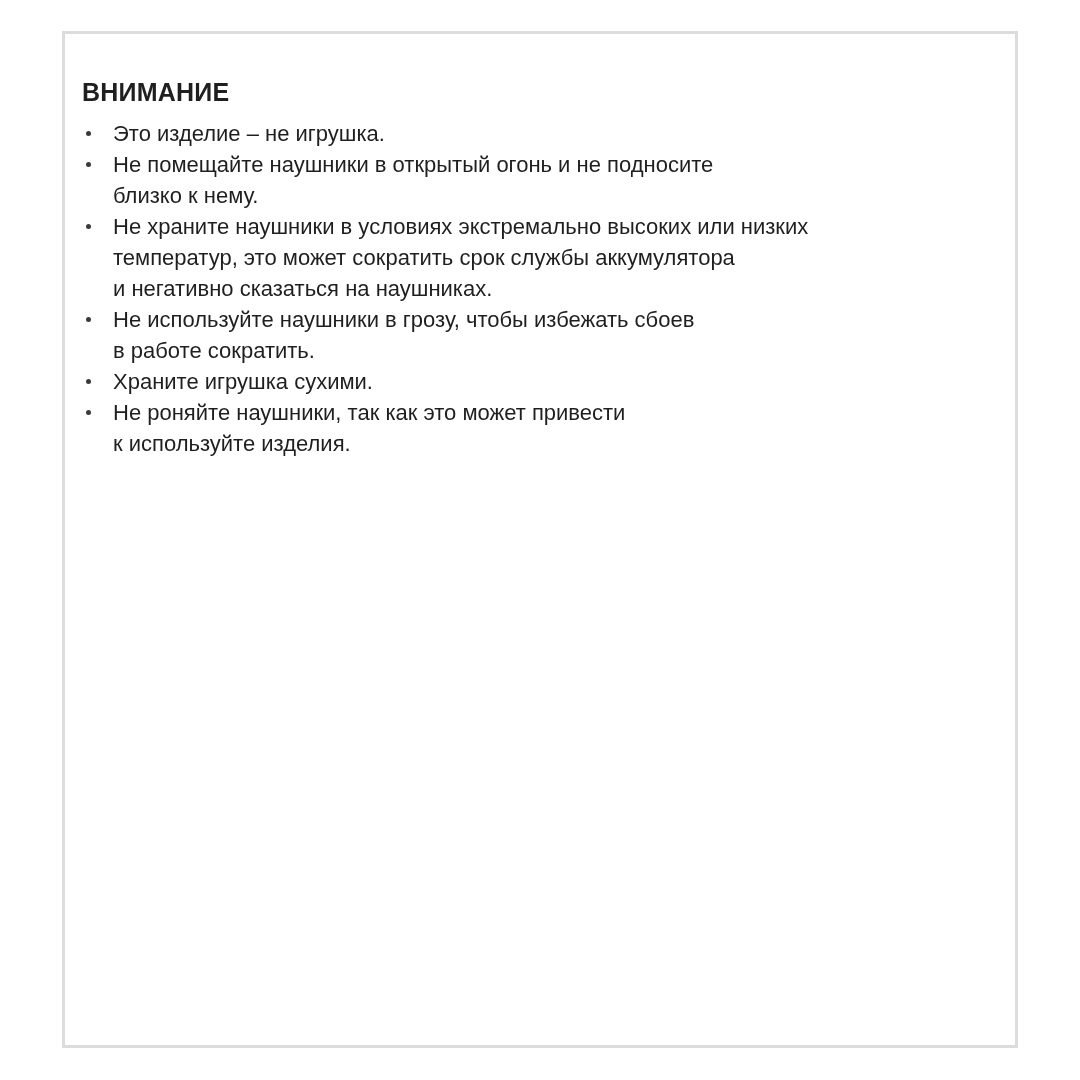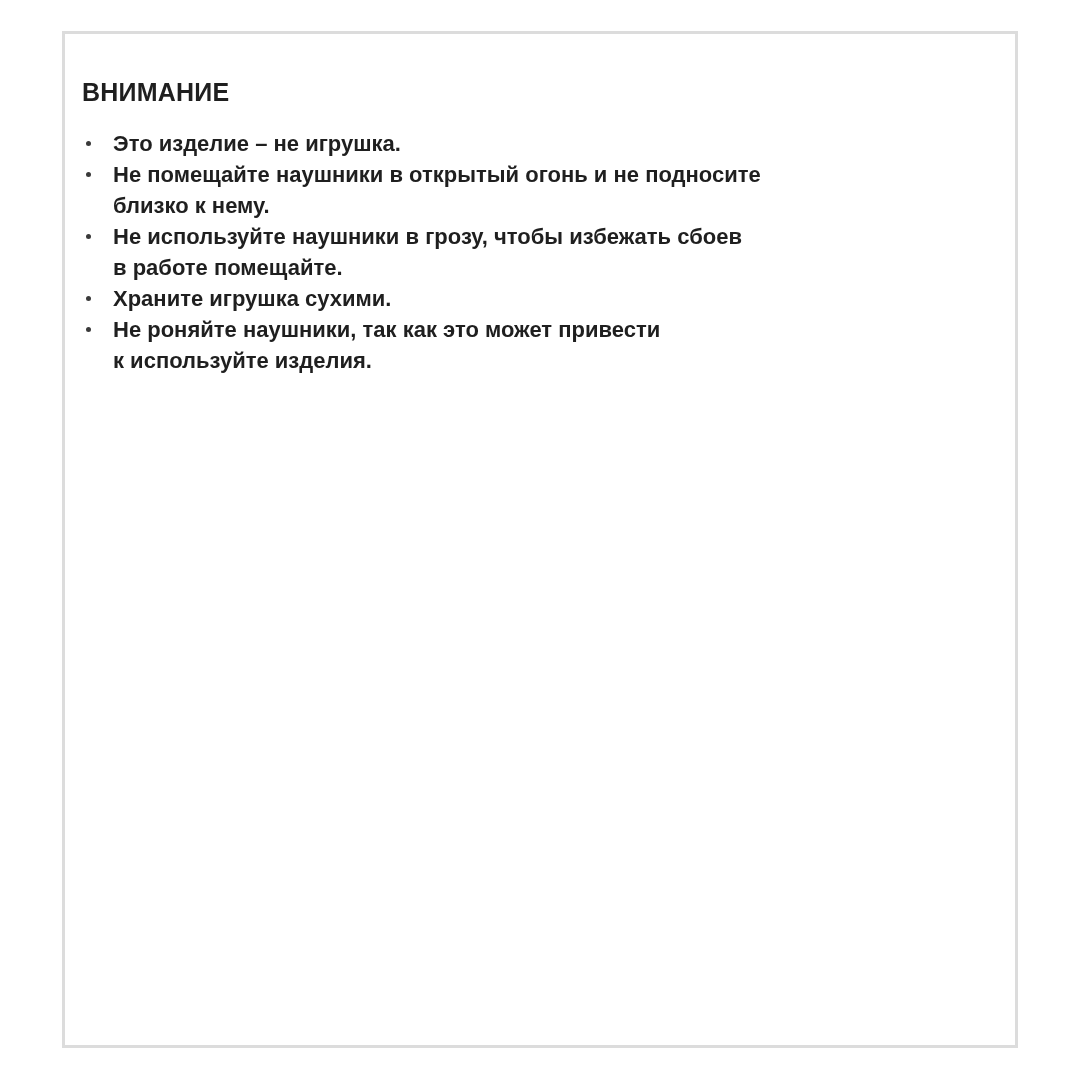--- a/index.html
+++ b/index.html
@@ -24,37 +24,36 @@
     top:31px;
     width:956px;
     height:1017px;
     background:var(--bg-color);
     border:3px solid var(--border-color);
   }
   .content{
     padding:43px 28px 0 17px;
   }
   .title{
-    margin:0 0 21px 0;
+    margin:0 0 11px 0;
     font-size:25px;
     line-height:30px;
     font-weight:700;
     letter-spacing:0.2px;
   }
   .bullet-list{
     list-style:none;
     margin:0;
     padding:0;
   }
   .bullet-item{
     position:relative;
     padding-left:31px;
     font-size:22px;
     line-height:31px;
-    font-weight:bold;
   }
   .dot{
     position:absolute;
     left:4px;
     top:13px;
     width:5px;
     height:5px;
     border-radius:50%;
     background:#3a3a3a;
   }
@@ -73,22 +72,28 @@
         <span class="dot"></span>
         <span class="bullet-text">Это изделие – не игрушка.</span>
       </li>
       <li class="bullet-item">
         <span class="dot"></span>
         <span class="bullet-text">Не помещайте наушники в открытый огонь и не подносите
 близко к нему.</span>
       </li>
       <li class="bullet-item">
         <span class="dot"></span>
+        <span class="bullet-text">Не храните наушники в условиях экстремально высоких или низких
+температур, это может сократить срок службы аккумулятора
+и негативно сказаться на наушниках.</span>
+      </li>
+      <li class="bullet-item">
+        <span class="dot"></span>
         <span class="bullet-text">Не используйте наушники в грозу, чтобы избежать сбоев
-в работе помещайте.</span>
+в работе сократить.</span>
       </li>
       <li class="bullet-item">
         <span class="dot"></span>
         <span class="bullet-text">Храните игрушка сухими.</span>
       </li>
       <li class="bullet-item">
         <span class="dot"></span>
         <span class="bullet-text">Не роняйте наушники, так как это может привести
 к используйте изделия.</span>
       </li>

